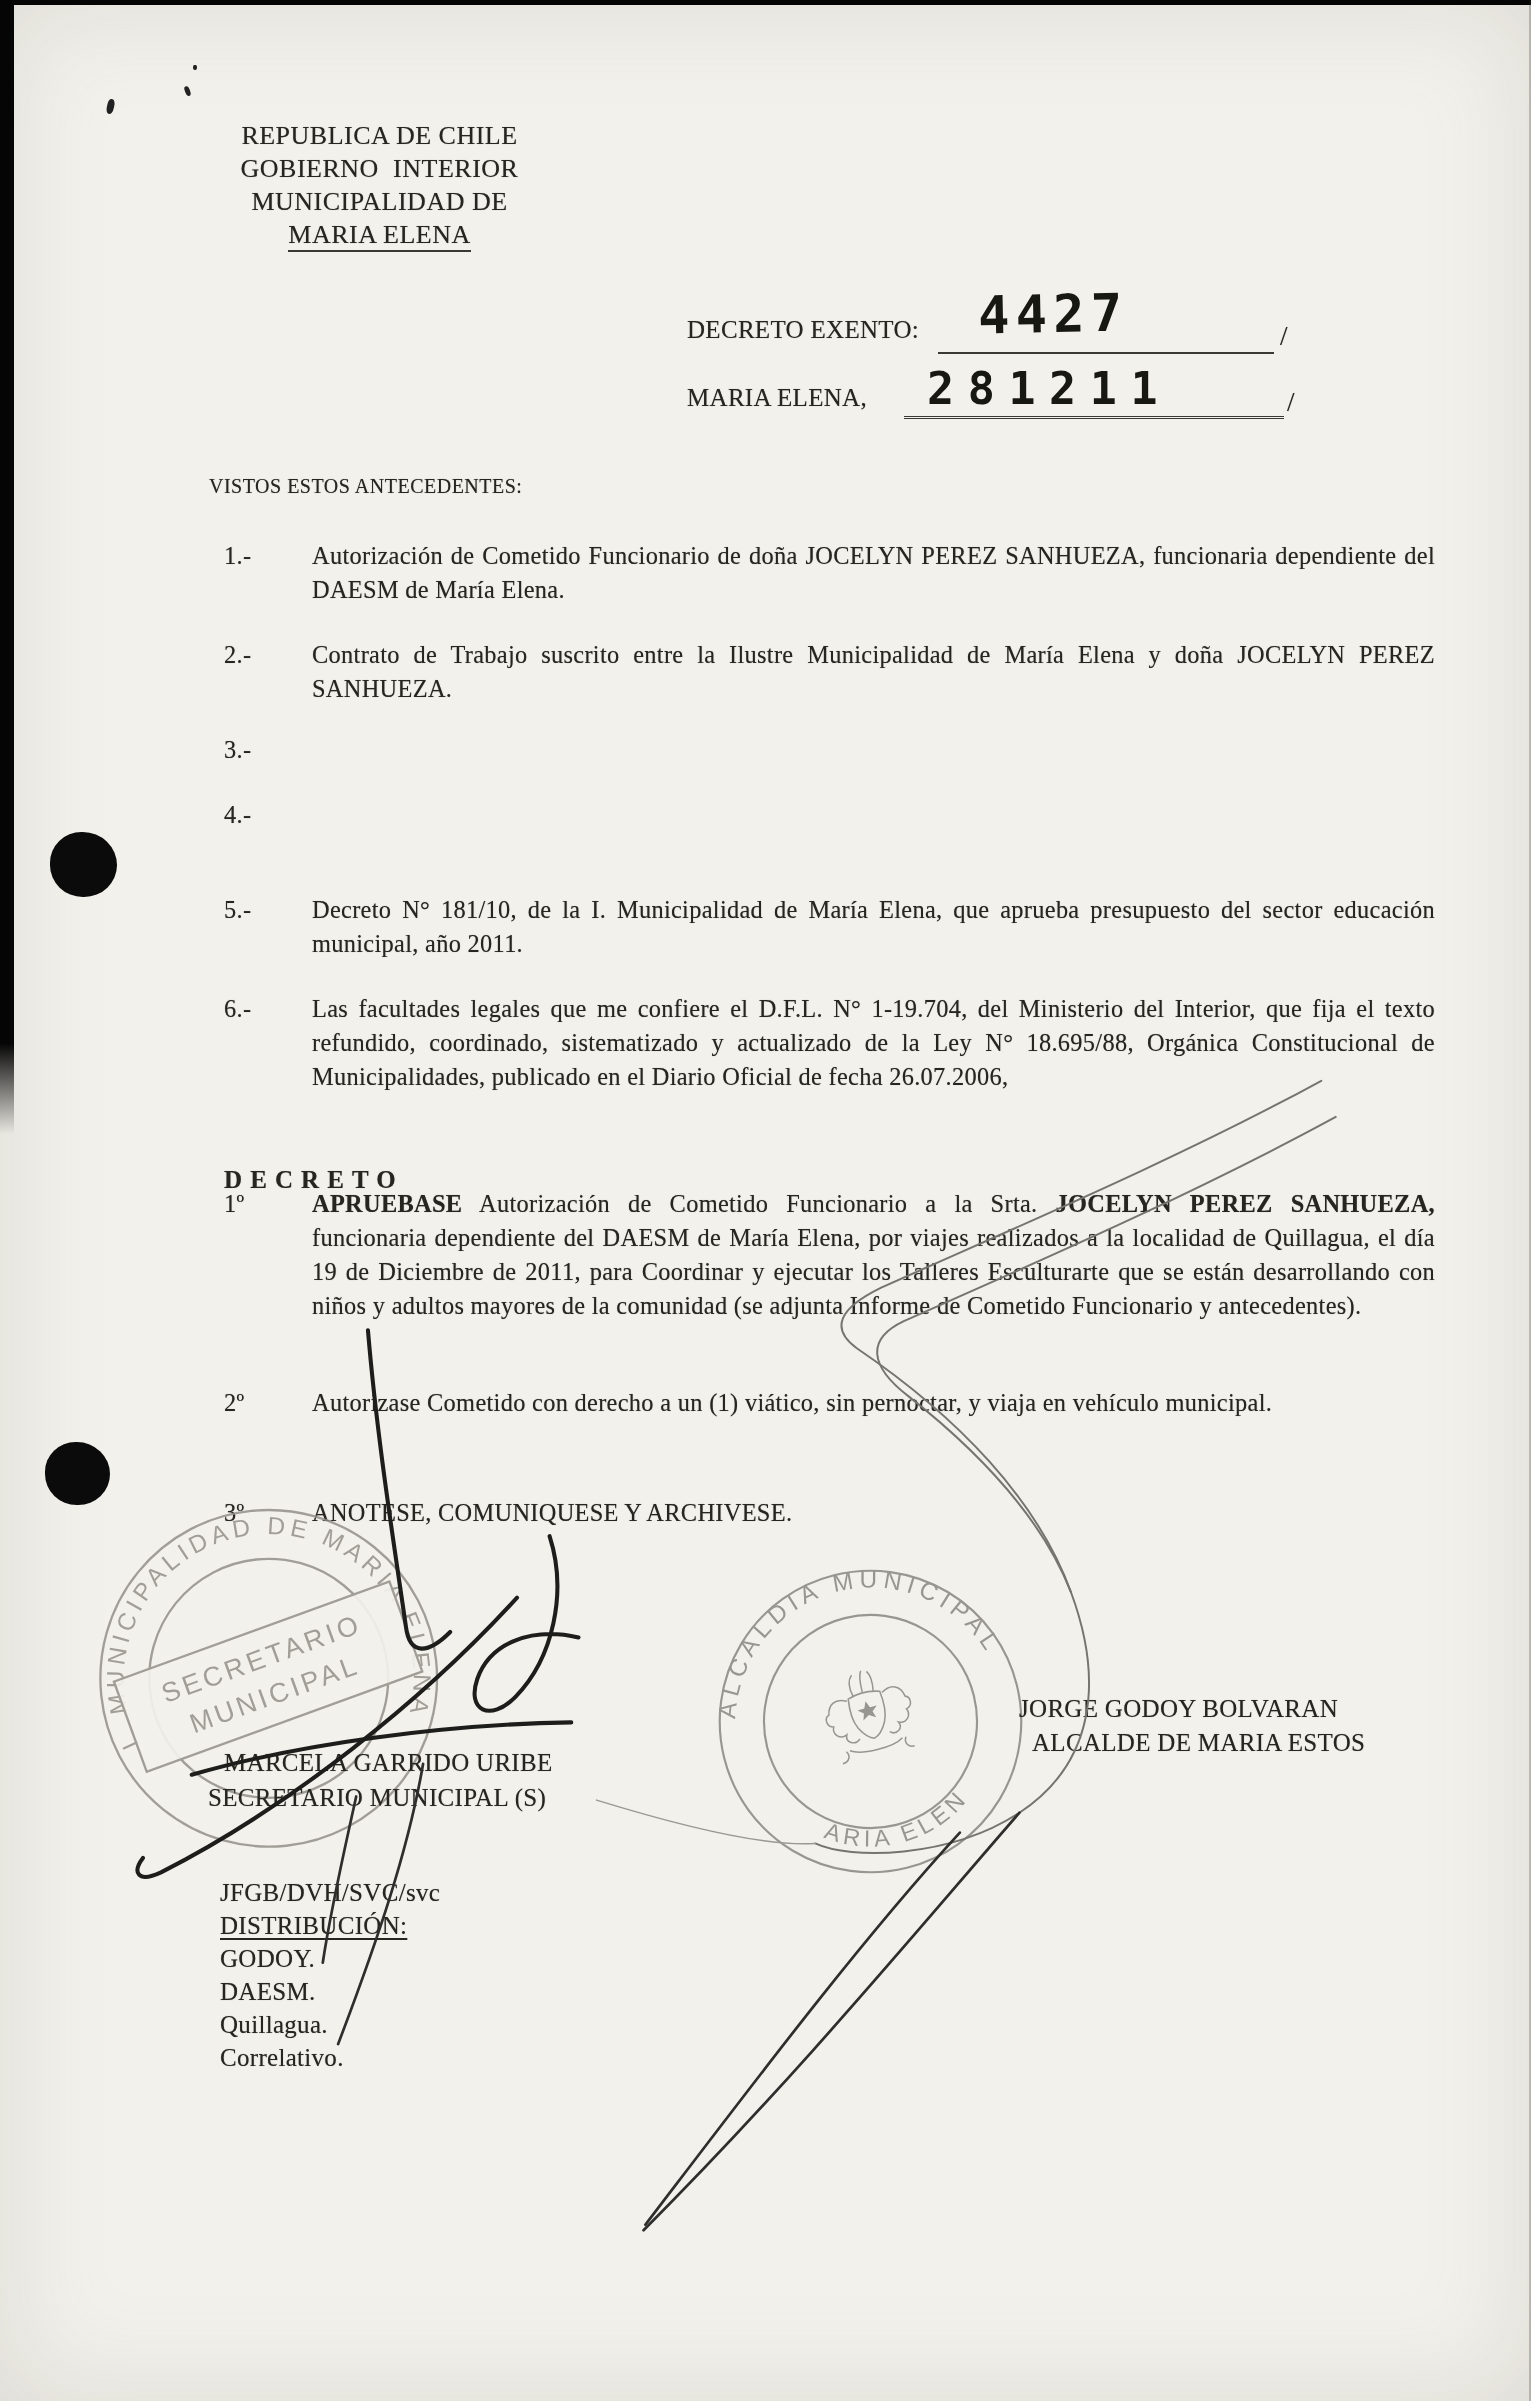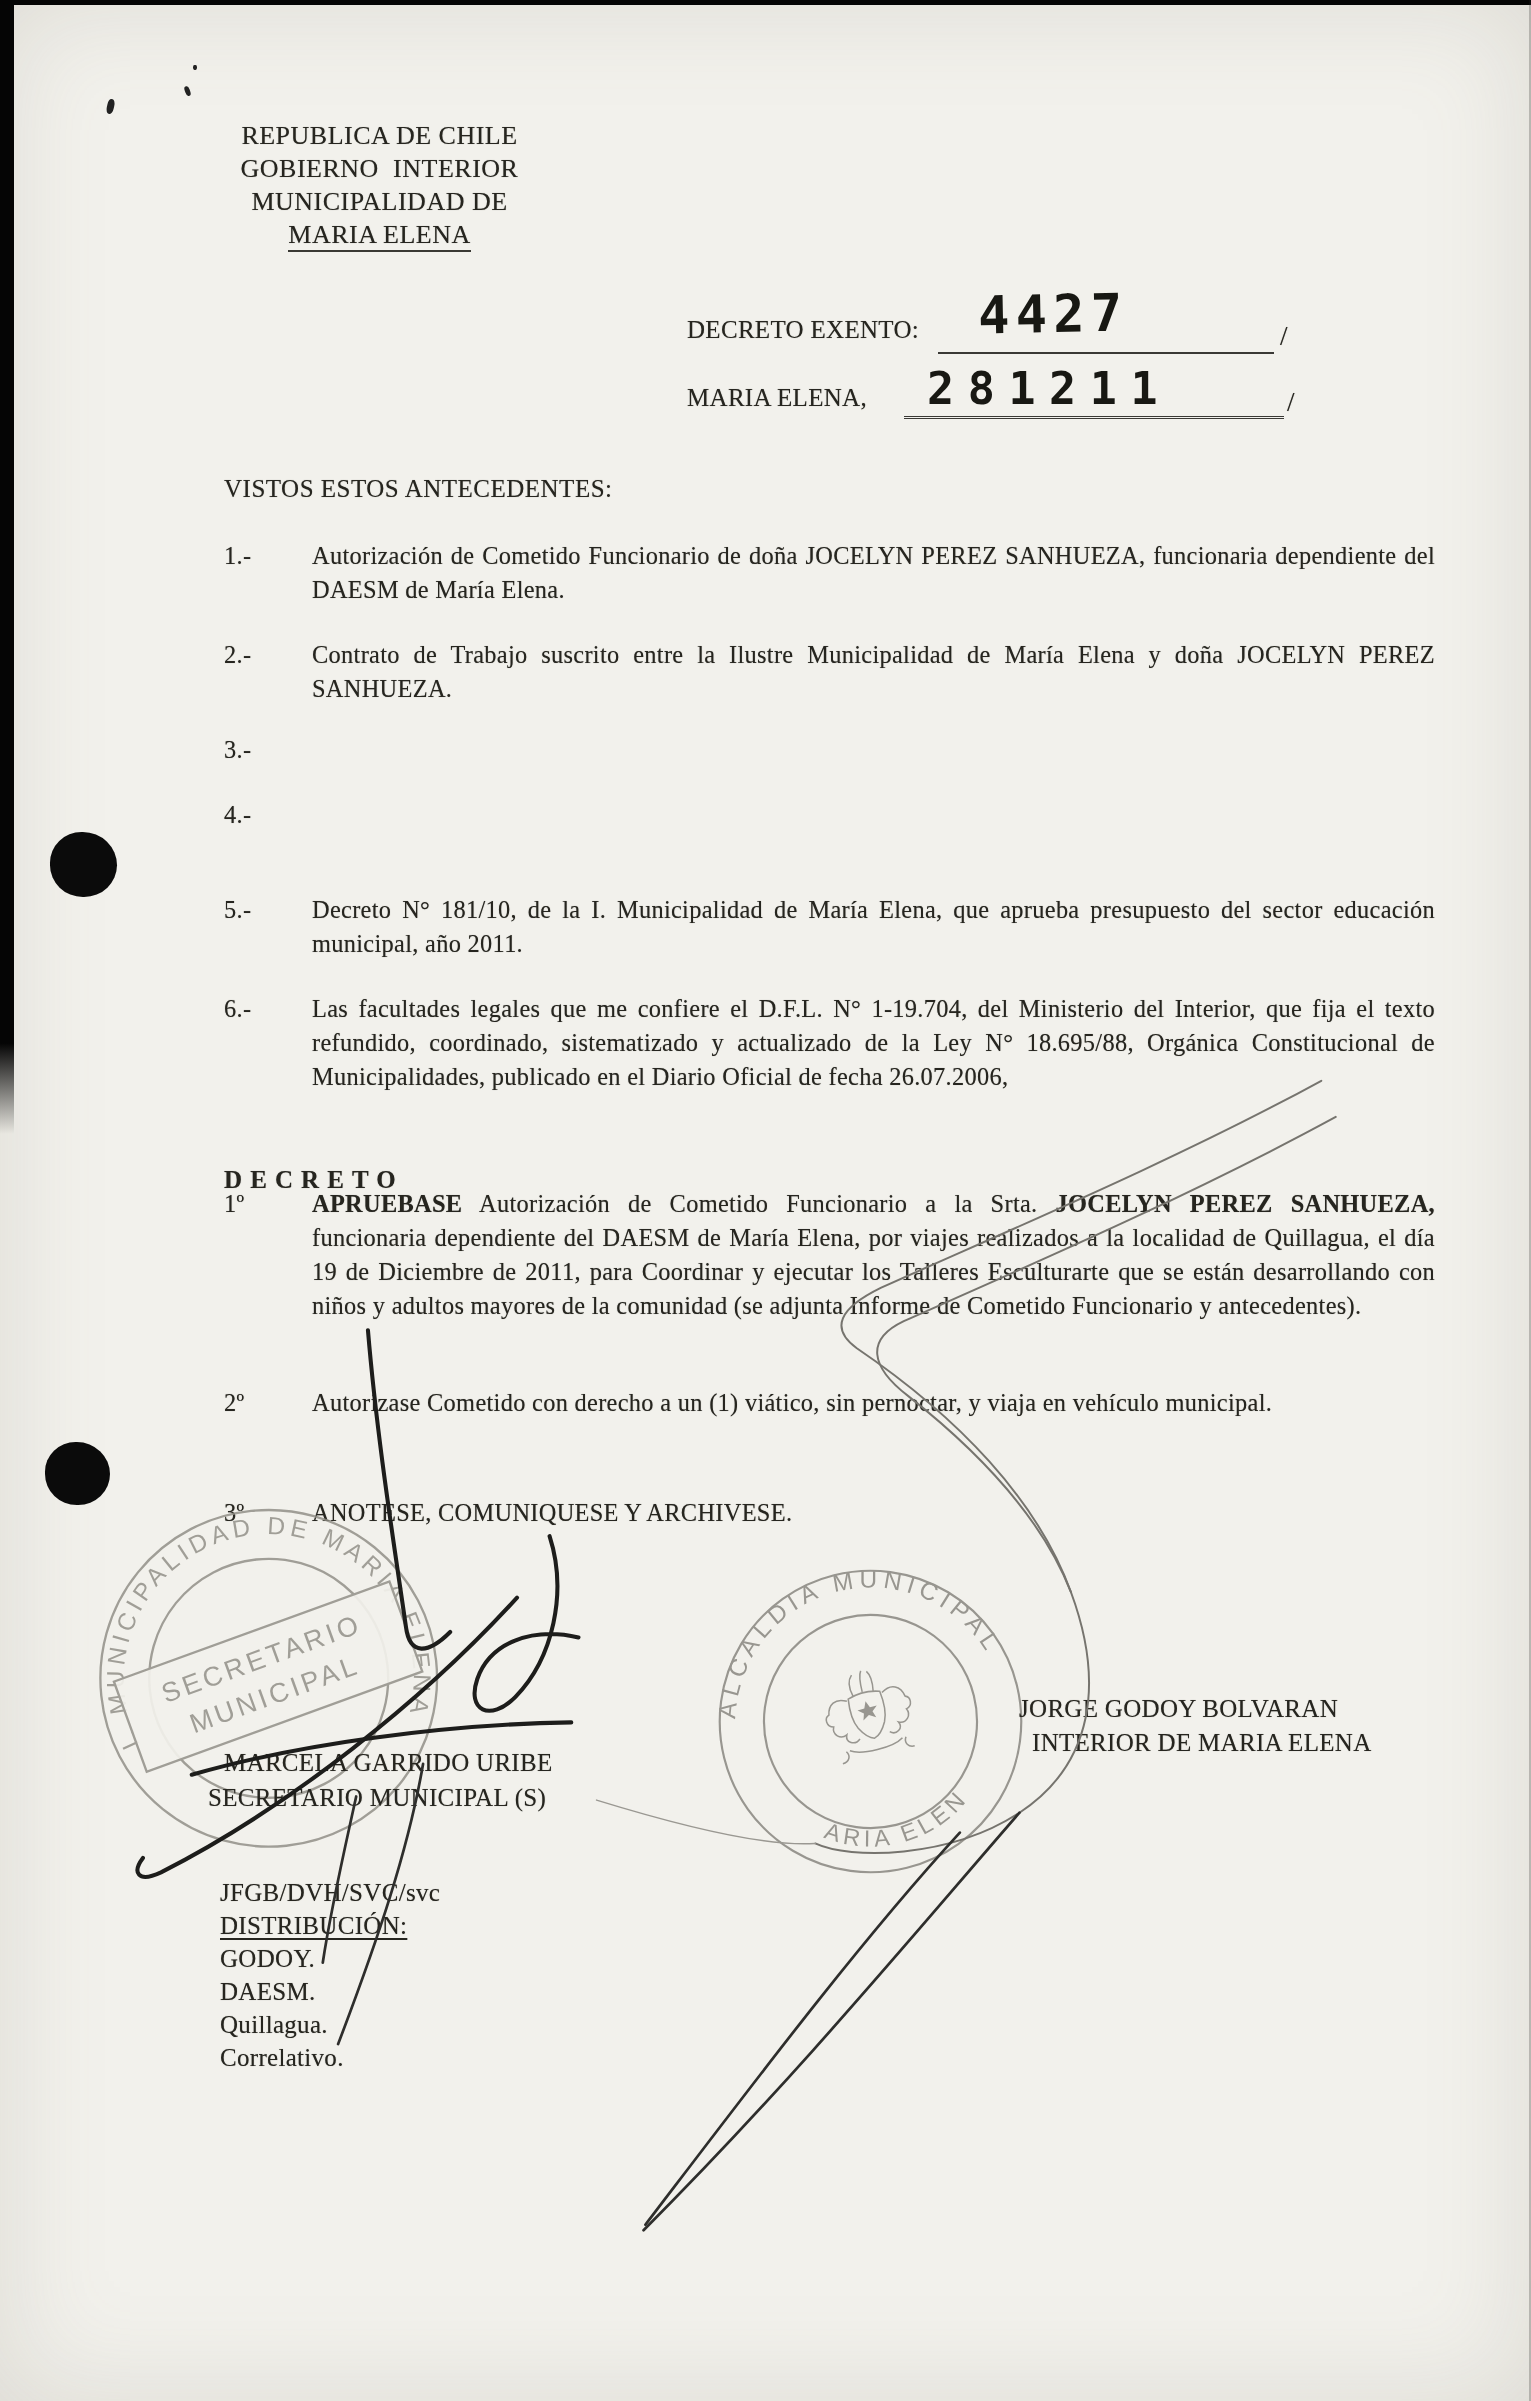--- a/index.html
+++ b/index.html
@@ -35,21 +35,21 @@
   .num1{ left:978px;top:284px;font-size:52px;letter-spacing:6.3px;transform:rotate(-1.2deg); }
   .num2{ left:927px;top:362px;font-size:45px;letter-spacing:13.6px; }
   .slash{ font-size:27px; }
 
   
   .bnum{ left:224px;width:81px;font-size:24.4px;line-height:34px; }
   .bpar{ left:312px;width:1123px;font-size:24.4px;line-height:34px;text-align:justify; }
   .single{ text-align:left; }
   .b{ font-weight:bold; }
   .decreto-t{ left:224px;top:1119px;font-size:25px;font-weight:bold;letter-spacing:8.1px;margin-top:47px; }
-  .vistos-t{ left:224px;top:475px;font-size:25px;letter-spacing:0.5px; }
+  .vistos-t{ left:209px;top:475px;font-size:20px;letter-spacing:0.5px; }
 
   
   .sigline{ font-size:25px;line-height:34px; }
 
   
   .foot{ left:220px;top:1876px;font-size:25px;line-height:33px; }
   .foot .du{ text-decoration:underline;text-underline-offset:3.6px;text-decoration-thickness:1.8px; }
 
   svg text{ font-family:"Liberation Sans", sans-serif; }
   .stampsvg{ opacity:.82; }
@@ -159,21 +159,21 @@
       <path d="M 146,206 C 150,212 146,218 139,218"></path>
       <path d="M 214,206 C 210,212 214,218 221,218"></path>
       <polygon points="180,157 183.2,164.5 191,164.6 184.9,169.6 187.3,177 180,172.6 172.7,177 175.1,169.6 169,164.6 176.8,164.5" fill="#85837c" stroke="none"></polygon>
     </g>
   </svg>
 
   <div class="abs sigline txt" style="left:224px;top:1746px;">MARCELA GARRIDO URIBE</div>
   <div class="abs sigline txt" style="left:208px;top:1781px;">SECRETARIO MUNICIPAL (S)</div>
 
   <div class="abs sigline txt" style="left:1019px;top:1692px;">JORGE GODOY BOLVARAN</div>
-  <div class="abs sigline txt" style="left:1032px;top:1726px;">INTERIOR DE MARIA ELENA</div>
+  <div class="abs sigline txt" style="left:1032px;top:1726px;">ALCALDE DE MARIA ESTOS</div>
 
   <div class="abs foot txt">
     <div>JFGB/DVH/SVC/svc</div>
     <div class="du">DISTRIBUCIÓN:</div>
     <div>GODOY.</div>
     <div>DAESM.</div>
     <div>Quillagua.</div>
     <div>Correlativo.</div>
   </div>
 

